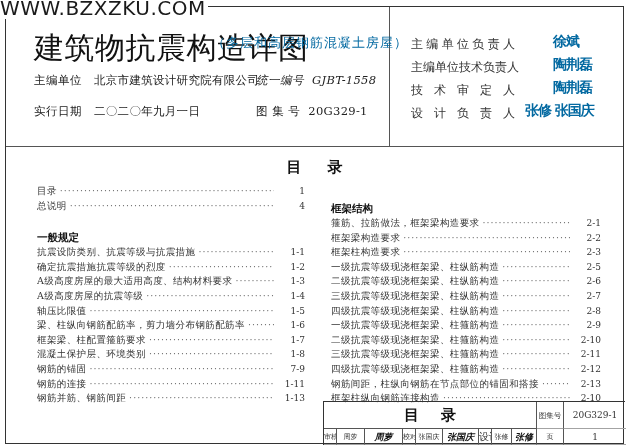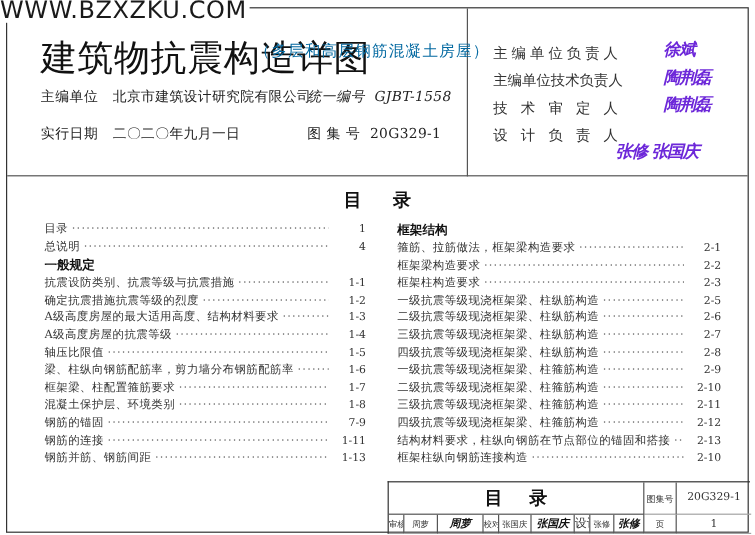--- a/index.html
+++ b/index.html
@@ -37,35 +37,35 @@
       font-size: 13px; color: #0369a1; white-space: nowrap; letter-spacing: 1px;
     }
 
     .meta-row { position: absolute; font-size: 11.5px; color: #222; white-space: nowrap; }
     .meta-label { letter-spacing: 0.5px; }
     .meta-value { margin-left: 12px; letter-spacing: 0.3px; }
 
     .resp-table { position: absolute; left: 405px; top: 25px; }
     .resp-row { position: relative; height: 23px; font-size: 12px; color: #333; white-space: nowrap; }
     .resp-label { position: absolute; left: 0; top: 4px; width: 104px; text-align-last: justify; text-align: justify; }
-    .sig { position: absolute; top: 1px; font-family: "DejaVu Serif", serif; font-style: italic; font-weight: bold; color: #6d28d9; font-size: 14px; letter-spacing: -1px; }
+    .sig { position: absolute; top: 1px; font-family: "DejaVu Serif", serif; font-weight: bold; color: #0369a1; font-size: 14px; letter-spacing: -1px; }
 
     .toc-title {
       position: absolute; left: 0; top: 151px; width: 100%; text-align: center;
       font-family: "DejaVu Sans", "Liberation Sans", sans-serif;
       font-size: 15px; font-weight: bold; color: #111; letter-spacing: 26px; padding-left: 26px;
     }
 
     .toc-col { position: absolute; top: 0; }
     .toc-left { left: 31px; top: 177px; width: 268px; }
     .toc-right { left: 325px; top: 177px; width: 270px; }
 
     .toc-section {
       font-family: "DejaVu Sans", "Liberation Sans", sans-serif;
-      font-size: 10.5px; font-weight: bold; color: #111; height: 16px; line-height: 16px;
+      font-size: 10.5px; font-weight: bold; color: #111; height: 16px; line-height: 16px; margin-top: 16px;
     }
     .toc-item {
       display: flex; align-items: baseline; height: 14.6px; line-height: 14.6px;
       font-size: 9.5px; color: #333; white-space: nowrap; overflow: hidden;
     }
     .toc-item .t { flex: 0 0 auto; letter-spacing: 0.4px; }
     .toc-item .dots {
       flex: 1 1 auto; overflow: hidden; margin: 0 3px; color: #666; letter-spacing: 1px;
     }
     .toc-item .dots::before { content: "·····································································································"; }
@@ -124,21 +124,21 @@
       <div class="resp-row">
         <span class="resp-label">主编单位技术负责人</span>
         <span class="sig" style="left:142px;">陶荆磊</span>
       </div>
       <div class="resp-row">
         <span class="resp-label">技术审定人</span>
         <span class="sig" style="left:142px;">陶荆磊</span>
       </div>
       <div class="resp-row">
         <span class="resp-label">设计负责人</span>
-        <span class="sig" style="left:102px;margin-top:16px;">张修 张国庆</span>
+        <span class="sig" style="left:114px;">张修 张国庆</span>
       </div>
     </div>
   </div>
 
   <div class="toc-title">目录</div>
 
   <div class="toc-col toc-left">
     <div class="toc-item">
         <span class="t">目录</span>
         <span class="dots"></span>
@@ -258,21 +258,21 @@
         <span class="t">三级抗震等级现浇框架梁、柱箍筋构造</span>
         <span class="dots"></span>
         <span class="p">2-11</span>
       </div>
     <div class="toc-item">
         <span class="t">四级抗震等级现浇框架梁、柱箍筋构造</span>
         <span class="dots"></span>
         <span class="p">2-12</span>
       </div>
     <div class="toc-item">
-        <span class="t">结构材料要求，柱纵向钢筋在节点部位的锚固和搭接</span>
+        <span class="t">钢筋间距，柱纵向钢筋在节点部位的锚固和搭接</span>
         <span class="dots"></span>
         <span class="p">2-13</span>
       </div>
     <div class="toc-item">
         <span class="t">框架柱纵向钢筋连接构造</span>
         <span class="dots"></span>
         <span class="p">2-10</span>
       </div>
   </div>
 

